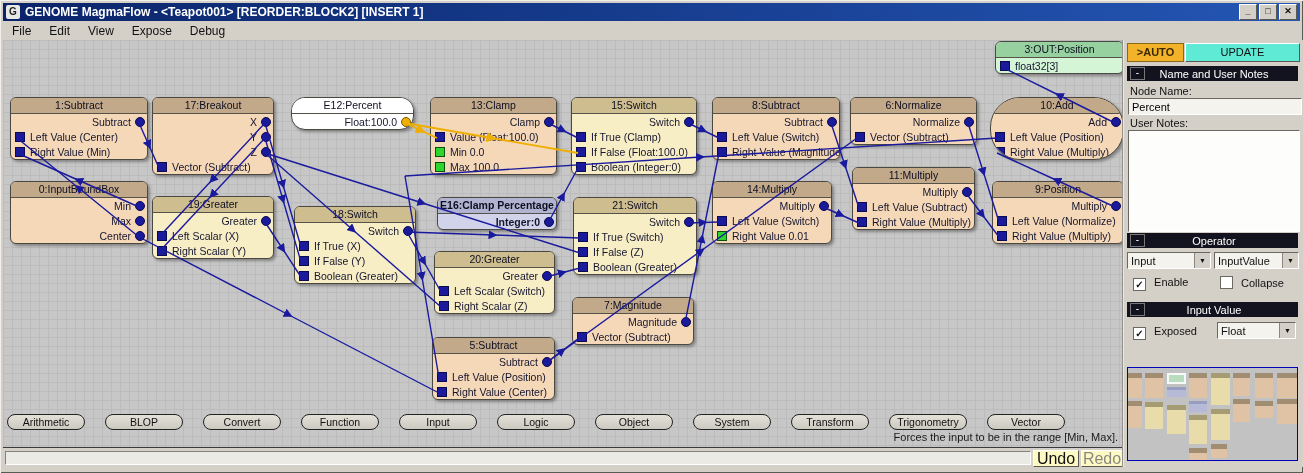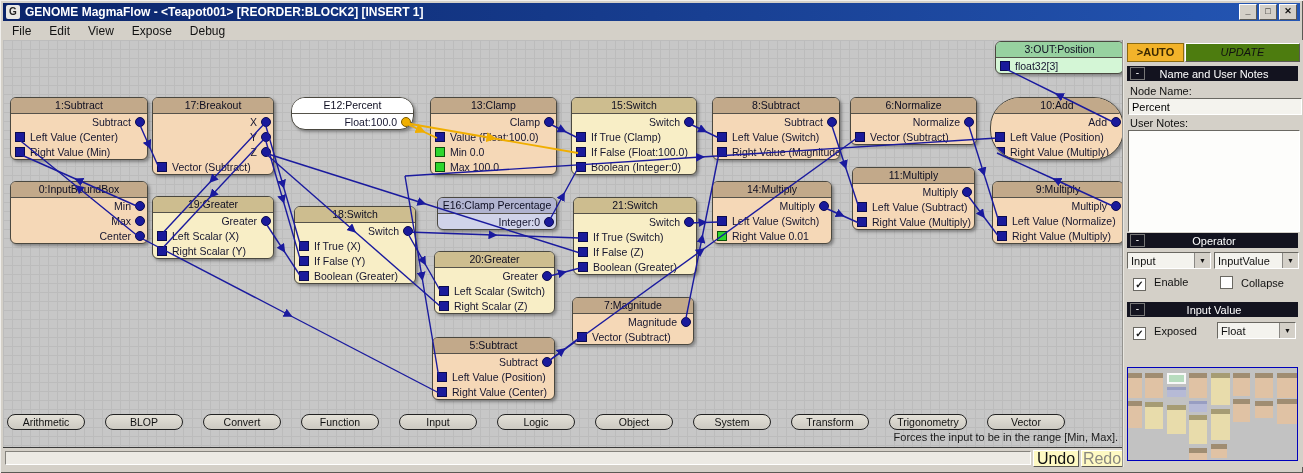--- a/index.html
+++ b/index.html
@@ -33,41 +33,41 @@
   .circ{border-radius:50%;margin-left:4px;margin-right:-1px;}
   .sq{margin-right:5px;margin-left:1px;}
   .c-b{background:#1a1a9b;border:1px solid #0a0a50;}
   .c-g{background:#2ed52e;border:1px solid #0a500a;}
   .c-y{background:#f0b000;border:1px solid #7a5a00;}
   .t-op{background:#f5d8b7;}    .t-op .nhead{background:#c2a98a;}
   .t-logic{background:#f8eec6;} .t-logic .nhead{background:#cdbd8f;}
   .t-out{background:#d4f6d6;}   .t-out .nhead{background:#97d1a0;}
   .t-chan{background:#d7daee;}  .t-chan .nhead{background:#a9adcb;}
   .t-white{background:#ffffff;} .t-white .nhead{background:#ffffff;}
-  .t-exp{background:#d0d3e9;}   .t-exp .nhead{background:#b1b4d0;}
+  .t-exp{background:#d0d3e9;font-weight:bold;}   .t-exp .nhead{background:#b1b4d0;}
   
   .tabs{position:absolute;left:4px;top:374px;display:flex;gap:20px;z-index:30;}
   .tab{width:76px;height:14px;line-height:14px;text-align:center;font-size:10.5px;color:#111;
     border:1px solid #222;border-radius:8px;background:linear-gradient(#e4e1d8,#ccc9c1);}
   .hint{position:absolute;right:4px;top:391px;font-size:11px;color:#1a1a1a;z-index:30;}
   
   .statusbar{position:absolute;left:3px;top:448px;width:1119px;height:19px;background:#d4d0c8;}
   .sbar{position:absolute;left:2px;top:3px;width:1024px;height:12px;background:#eceae4;
     border:1px solid;border-color:#84827c #fff #fff #84827c;}
   .sbtn{position:absolute;top:2px;height:15px;text-align:center;font-size:16px;line-height:15px;color:#111;
     background:#fef9c3;border:1px solid;border-color:#fff #5a5954 #5a5954 #fff;}
   .undo{left:1030px;width:44px;}
   .redo{left:1078px;width:40px;color:#8a8880;}
   
   .panel{position:absolute;left:1122px;top:40px;width:181px;height:427px;background:#d4d0c8;
     border-left:2px groove #e8e6e0;box-sizing:border-box;font-size:11px;color:#111;}
   .auto{position:absolute;left:3px;top:3px;width:55px;height:17px;background:#f2b32a;border:1px solid #8a6a10;
     color:#3a2800;text-align:center;line-height:17px;font-weight:bold;}
-  .update{position:absolute;left:61px;top:3px;width:113px;height:17px;background:#4d7c0f;
-    border:1px solid;border-color:#fff #5a5954 #5a5954 #fff;text-align:center;line-height:17px;font-style:italic;}
+  .update{position:absolute;left:61px;top:3px;width:113px;height:17px;background:#5eead4;
+    border:1px solid;border-color:#fff #5a5954 #5a5954 #fff;text-align:center;line-height:17px;}
   .shead{position:absolute;left:3px;width:171px;height:15px;background:#13131f;color:#fff;display:flex;align-items:center;}
   .shead .minus{width:13px;height:11px;border:1px solid #777;margin:0 3px;text-align:center;line-height:9px;font-size:10px;flex:0 0 auto;}
   .shead .st{flex:1;text-align:center;padding-right:18px;font-size:11px;}
   .plabel{position:absolute;left:6px;}
   .tinput{position:absolute;left:4px;width:166px;height:15px;background:#f4f3ee;border:1px solid;
     border-color:#6a6862 #fff #fff #6a6862;font-family:"Liberation Sans",sans-serif;font-size:11px;padding:0 3px;}
   .notesarea{position:absolute;left:4px;top:90px;width:166px;height:96px;background:#fdfdfb;border:1px solid;
     border-color:#6a6862 #fff #fff #6a6862;resize:none;}
   .dd{position:absolute;height:17px;background:#f4f3ee;border:1px solid;border-color:#6a6862 #fff #fff #6a6862;
     display:flex;align-items:center;box-sizing:border-box;}
@@ -428,21 +428,21 @@
         <div class="nrow in">
           <span class="sock sq c-b"></span>
           <span class="nlbl">Left Value (Position)</span>
         </div>
         <div class="nrow in">
           <span class="sock sq c-b"></span>
           <span class="nlbl">Right Value (Multiply)</span>
         </div>
       </div>
       <div class="node t-op" style="left: 989px; top: 141px; width: 130px;">
-        <div class="nhead">9:Multiply</div>
+        <div class="nhead">9:Position</div>
         <div class="nrow out">
           <span class="nlbl">Multiply</span>
           <span class="sock circ c-b"></span>
         </div>
         <div class="nrow in">
           <span class="sock sq c-b"></span>
           <span class="nlbl">Left Value (Normalize)</span>
         </div>
         <div class="nrow in">
           <span class="sock sq c-b"></span>

